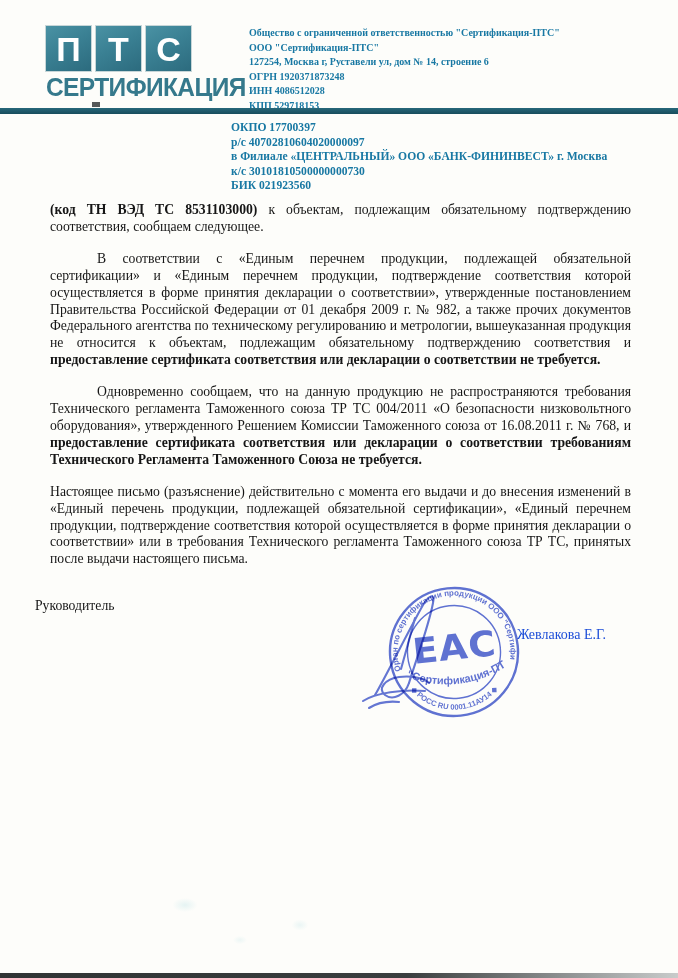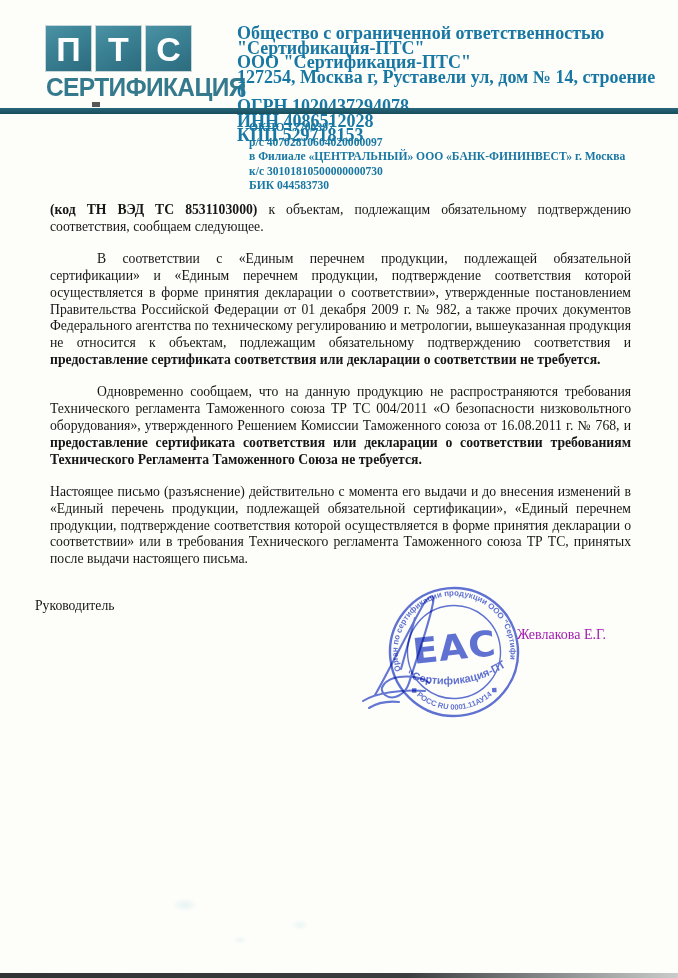--- a/index.html
+++ b/index.html
@@ -31,54 +31,54 @@
     box-shadow:0 0 0 1px rgba(40,100,115,.25);
   }
   .logo-word{
     margin-top:2px;
     font-family:"Liberation Sans", sans-serif;
     font-weight:bold;font-size:24.5px;letter-spacing:-.6px;
     color:#35798c;white-space:nowrap;
     transform:scaleY(1.05);transform-origin:left top;
   }
   .header-lines{
-    position:absolute;left:237px;top:26px;width:430px;
-    color:#1878a3;font-weight:bold;font-size:18px;line-height:14.6px;
+    position:absolute;left:249px;top:26px;width:430px;
+    color:#1878a3;font-weight:bold;font-size:10px;line-height:14.6px;
   }
   .rule{
     position:absolute;left:0;top:108px;width:678px;height:6px;
     background:linear-gradient(180deg,#27687a,#174d5c);
   }
   .rule-artifact{
     position:absolute;left:92px;top:102px;width:8px;height:5px;
     background:#2a2f31;opacity:.8;
   }
   .bank-lines{
-    position:absolute;left:249px;top:121px;width:430px;
+    position:absolute;left:231px;top:121px;width:430px;
     color:#1878a3;font-weight:bold;font-size:11.6px;line-height:14.6px;
   }
   
   .body-text{
     position:absolute;left:35px;top:187px;width:611px;
     color:#161616;font-size:13.7px;line-height:16.9px;
     text-align:justify;
   }
   .body-text p{margin:15px;}
   .p1{margin-bottom:23px;}
   .p2{text-indent:47px;margin-bottom:8px;}
   .p3{text-indent:47px;margin-bottom:11px;}
   .p4{margin-bottom:0;}
   
   .sig-title{
     position:absolute;left:35px;top:595px;
     color:#161616;font-size:13.7px;line-height:21px;
   }
   .sig-name{
     position:absolute;left:509px;top:627px;
-    color:#a21caf;font-size:14px;padding-left:8px;
+    color:#1d4ed8;font-size:14px;padding-left:8px;
   }
   
   .stamp{
     position:absolute;left:378px;top:576px;width:152px;height:152px;
     transform:rotate(-6deg);
     opacity:.88;mix-blend-mode:multiply;
   }
   .handwriting{
     position:absolute;left:355px;top:583px;width:115px;height:135px;
     opacity:.85;mix-blend-mode:multiply;
@@ -100,34 +100,34 @@
       <div class="logo-square">Т</div>
       <div class="logo-square">С</div>
     </div>
     <div class="logo-word">СЕРТИФИКАЦИЯ</div>
   </div>
 
   <div class="header-lines">
     <div>Общество с ограниченной ответственностью "Сертификация-ПТС"</div>
     <div>ООО "Сертификация-ПТС"</div>
     <div>127254, Москва г, Руставели ул, дом № 14, строение 6</div>
-    <div>ОГРН 1020437294078</div>
+    <div>ОГРН 1920371873248</div>
     <div>ИНН 4086512028</div>
     <div>КПП 529718153</div>
   </div>
 
   <div class="rule"></div>
   <div class="rule-artifact"></div>
 
   <div class="bank-lines">
     <div>ОКПО 17700397</div>
     <div>р/с 40702810604020000097</div>
     <div>в Филиале «ЦЕНТРАЛЬНЫЙ» ООО «БАНК-ФИНИНВЕСТ» г. Москва</div>
     <div>к/с 30101810500000000730</div>
-    <div>БИК 044583730</div>
+    <div>БИК 021923560</div>
   </div>
 
   <div class="body-text">
     <p class="p1"><strong>(код ТН ВЭД ТС 8531103000)</strong><span> к объектам, подлежащим обязательному подтверждению соответствия, сообщаем следующее.</span></p>
     <p class="p2"><span>В соответствии с «Единым перечнем продукции, подлежащей обязательной сертификации» и «Единым перечнем продукции, подтверждение соответствия которой осуществляется в форме принятия декларации о соответствии», утвержденные постановлением Правительства Российской Федерации от 01 декабря 2009 г. № 982, а также прочих документов Федерального агентства по техническому регулированию и метрологии, вышеуказанная продукция не относится к объектам, подлежащим обязательному подтверждению  соответствия и </span><strong>предоставление сертификата соответствия или декларации о соответствии не требуется.</strong></p>
     <p class="p3"><span>Одновременно сообщаем, что на данную продукцию не распространяются требования Технического регламента Таможенного союза ТР ТС 004/2011 «О безопасности низковольтного оборудования», утвержденного Решением Комиссии Таможенного союза от 16.08.2011 г. № 768, и </span><strong>предоставление сертификата соответствия или декларации о соответствии требованиям Технического Регламента Таможенного Союза не требуется.</strong></p>
     <p class="p4"><span>Настоящее письмо (разъяснение) действительно с момента его выдачи и до внесения изменений в «Единый перечень продукции, подлежащей обязательной сертификации», «Единый перечнем продукции, подтверждение соответствия которой осуществляется в форме принятия декларации о соответствии» или в требования Технического регламента Таможенного союза ТР ТС, принятых после выдачи настоящего письма.</span></p>
   </div>
 
   <div class="sig-title">

